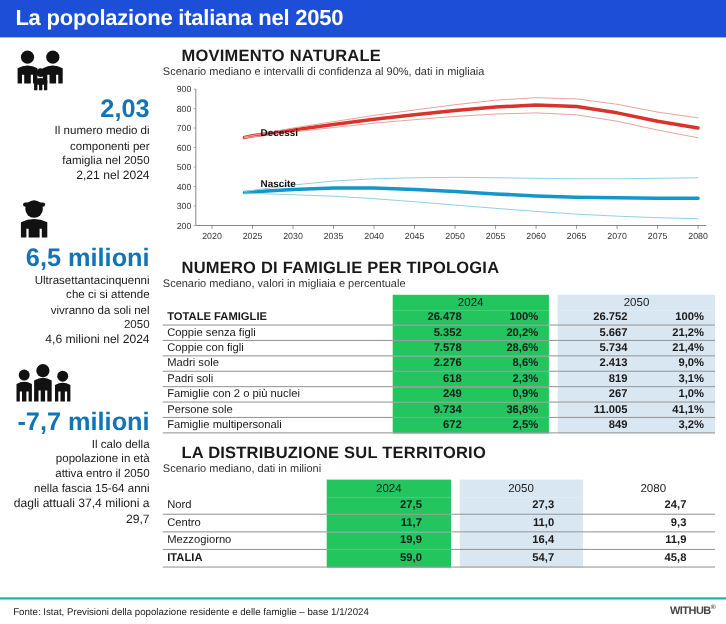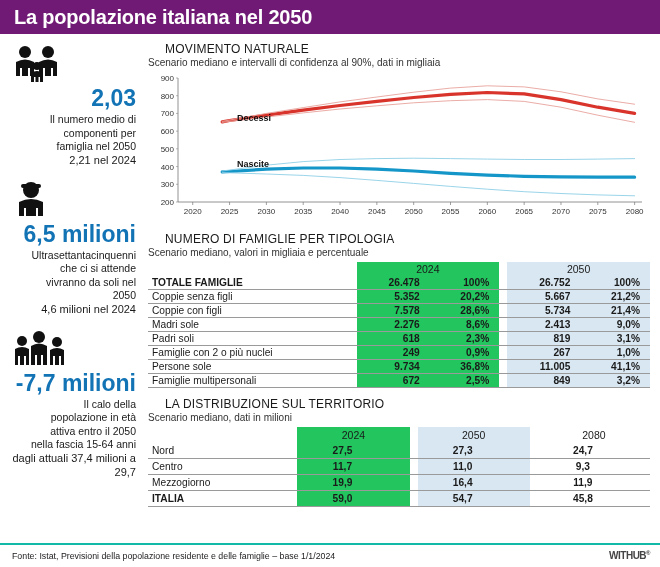--- a/index.html
+++ b/index.html
@@ -7,21 +7,21 @@
   body {
     width: 660px; height: 567px;
     background: #ffffff;
     font-family: "Liberation Sans", sans-serif;
     color: #1a1a1a;
     position: relative;
     overflow: hidden;
   }
   
   .header {
-    background: #701a75;
+    background: #1d4ed8;
     height: 34px;
     display: flex;
     align-items: center;
     padding-left: 14px;
     position: relative;
   }
   .header-title {
     color: #ffffff;
     font-size: 20px;
     font-weight: bold;
@@ -72,22 +72,22 @@
     color: #1a1a1a;
     margin-left: 16px;
   }
   .stat-sub {
     font-size: 11px;
     line-height: 1.28;
     color: #1a1a1a;
   }
   
   .sec-title {
-    font-size: 12px;
-    font-weight: normal;
+    font-size: 15px;
+    font-weight: bold;
     letter-spacing: 0.2px;
     margin: 0 0 1px 0;
     padding-left: 17px;
   }
   .sec-sub {
     font-size: 10px;
     color: #333;
     margin: 0 0 4px 0;
   }
   
@@ -115,21 +115,21 @@
     color:#1a1a1a;
   }
   .row-line td { border-bottom: 1px solid #9a9a9a; }
   .lbl { text-align: left; white-space: nowrap; }
   .num { text-align: right; font-weight: bold; padding-right: 10px !important; }
   .pct { text-align: right; font-weight: bold; padding-right: 10px !important; }
   .tot td { font-weight: bold; }
   .spacer-col { width: 8px; }
   
   .terr-table td, .terr-table th { padding: 2px 4px; }
-  .terr-table .num { text-align: center; padding-right: 26px !important; }
+  .terr-table .num { text-align: right; padding-right: 26px !important; }
   .terr-italia td { font-weight: bold; }
   
   .footer {
     position: absolute;
     left: 0; right: 0; bottom: 0;
     height: 24px;
     border-top: 2px solid #14b8a6;
     display: flex;
     align-items: center;
     justify-content: space-between;

